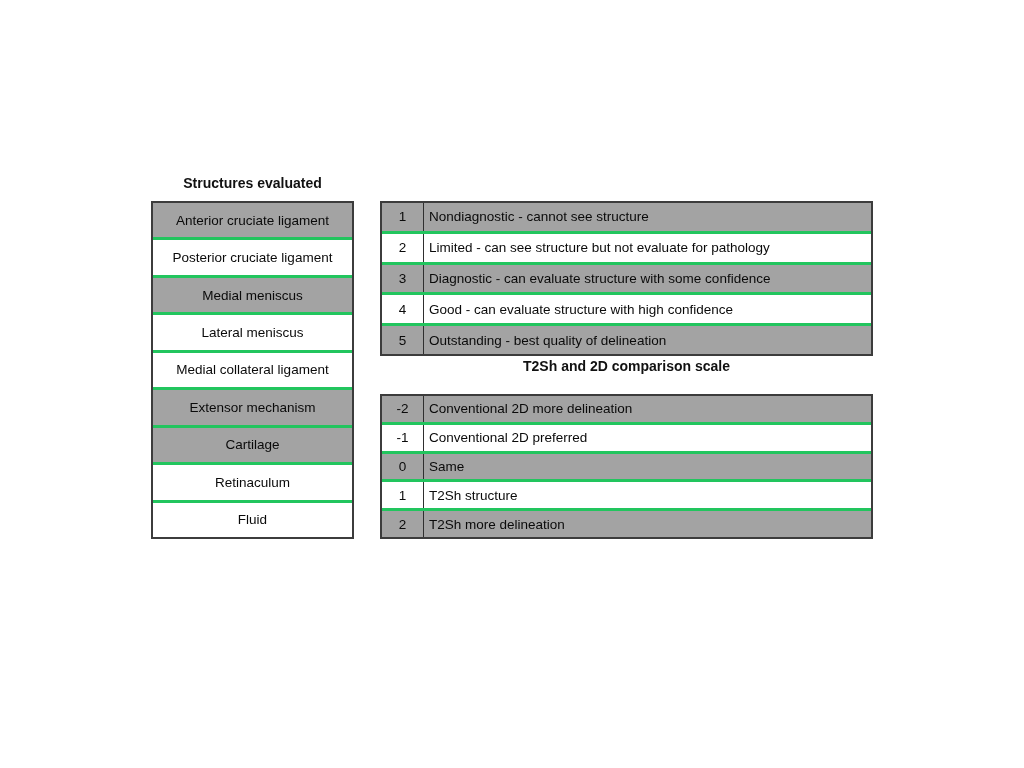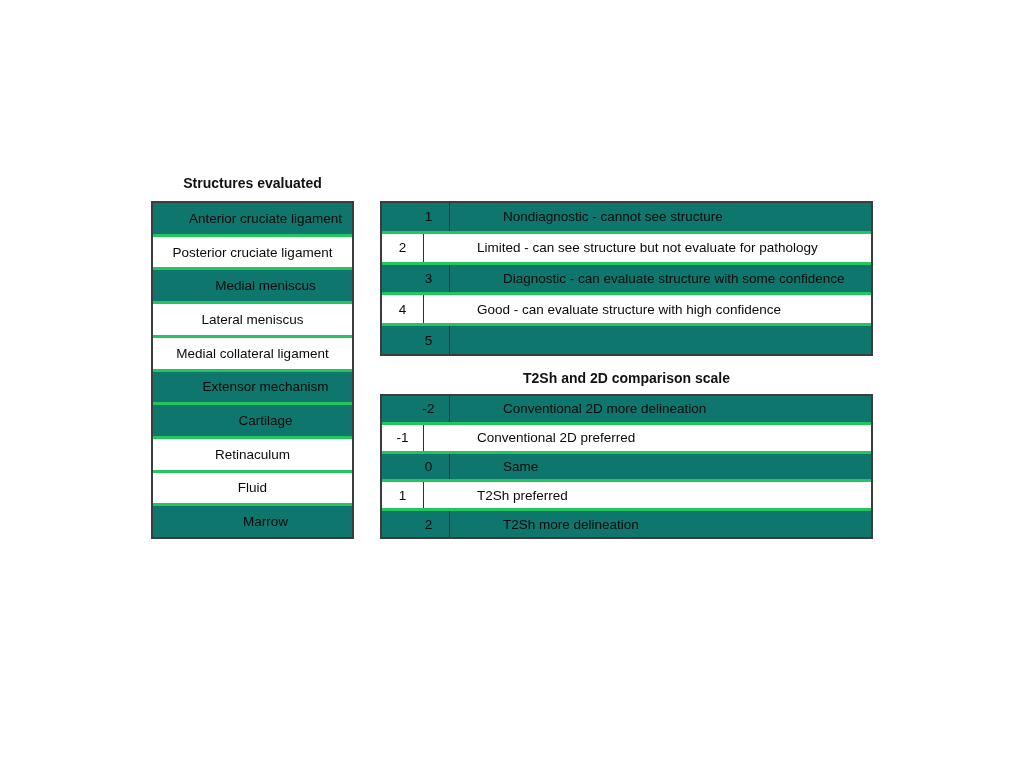--- a/index.html
+++ b/index.html
@@ -33,21 +33,21 @@
     background: #ffffff;
   }
   .tbl .row {
     flex: 1;
     display: flex;
     align-items: stretch;
     border-top: 3px solid #22c55e;
     background: #ffffff;
   }
   .tbl .row:first-child { border-top: none; }
-  .tbl .row.shaded { background: #0f766e; padding-left: 26px; }
+  .tbl .row.shaded { background: #a3a3a3; }
   .cell {
     display: flex;
     align-items: center;
     font-size: 13.5px;
     line-height: 15px;
     color: #0a0a0a;
   }
   .cell.center {
     flex: 1;
     justify-content: center;
@@ -56,28 +56,27 @@
   .cell.score {
     width: 41px;
     justify-content: center;
     border-right: 1px solid #2f2f2f;
     flex: none;
   }
   .cell.desc {
     flex: 1;
     padding-left: 5px;
     text-align: left;
-    margin-left: 48px;
   }
   
   #structures-title   { left: 151px; top: 175px; width: 203px; }
   #structures-table   { left: 151px; top: 201px; width: 203px; height: 338px; }
   #rating-title       { left: 380px; top: 175px; width: 493px; }
   #rating-table       { left: 380px; top: 201px; width: 493px; height: 155px; }
-  #comparison-title   { left: 380px; top: 370px; width: 493px; }
+  #comparison-title   { left: 380px; top: 358px; width: 493px; }
   #comparison-table   { left: 380px; top: 394px; width: 493px; height: 145px; }
 </style>
 </head>
 <body>
 
 <div class="canvas">
 
   <div class="fig-title" id="structures-title">Structures evaluated</div>
   <div class="tbl" id="structures-table">
       <div class="row shaded">
@@ -100,23 +99,20 @@
       </div>
       <div class="row shaded">
         <div class="cell center">Cartilage</div>
       </div>
       <div class="row">
         <div class="cell center">Retinaculum</div>
       </div>
       <div class="row">
         <div class="cell center">Fluid</div>
       </div>
-      <div class="row shaded">
-        <div class="cell center">Marrow</div>
-      </div>
     </div>
 
   <div class="tbl" id="rating-table">
       <div class="row shaded">
         <div class="cell score">1</div>
         <div class="cell desc">Nondiagnostic - cannot see structure</div>
       </div>
       <div class="row">
         <div class="cell score">2</div>
         <div class="cell desc">Limited - can see structure but not evaluate for pathology</div>
@@ -124,40 +120,41 @@
       <div class="row shaded">
         <div class="cell score">3</div>
         <div class="cell desc">Diagnostic - can evaluate structure with some confidence</div>
       </div>
       <div class="row">
         <div class="cell score">4</div>
         <div class="cell desc">Good - can evaluate structure with high confidence</div>
       </div>
       <div class="row shaded">
         <div class="cell score">5</div>
+        <div class="cell desc">Outstanding - best quality of delineation</div>
       </div>
     </div>
 
   <div class="fig-title" id="comparison-title">T2Sh and 2D comparison scale</div>
   <div class="tbl" id="comparison-table">
       <div class="row shaded">
         <div class="cell score">-2</div>
         <div class="cell desc">Conventional 2D more delineation</div>
       </div>
       <div class="row">
         <div class="cell score">-1</div>
         <div class="cell desc">Conventional 2D preferred</div>
       </div>
       <div class="row shaded">
         <div class="cell score">0</div>
         <div class="cell desc">Same</div>
       </div>
       <div class="row">
         <div class="cell score">1</div>
-        <div class="cell desc">T2Sh preferred</div>
+        <div class="cell desc">T2Sh structure</div>
       </div>
       <div class="row shaded">
         <div class="cell score">2</div>
         <div class="cell desc">T2Sh more delineation</div>
       </div>
     </div>
 
 </div>
 
 </body></html>

